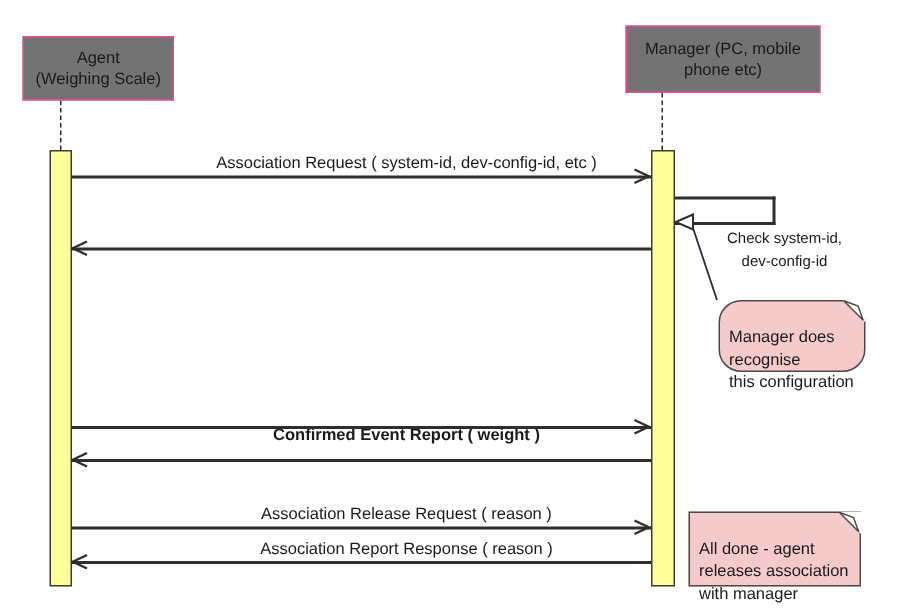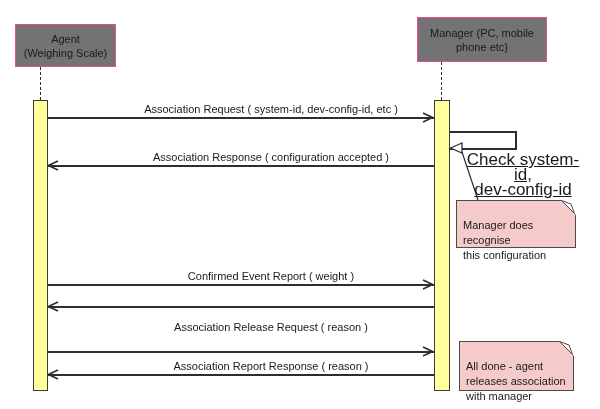--- a/index.html
+++ b/index.html
@@ -20,21 +20,21 @@
   }
   .msg-line{height:0;border-top:2px solid #2e2e2e;}
   .msg-label{
     width:446px;left:48px;text-align:center;font-size:11px;line-height:14px;height:14px;
     white-space:nowrap;
   }
   .self-loop{
     background:#ffffff;border:2px solid #2e2e2e;border-left:none;box-sizing:border-box;
   }
   .self-label{
-    text-align:center;font-size:17px;line-height:15px;white-space:pre-line;text-decoration:underline;
+    text-align:center;font-size:10px;line-height:15px;white-space:pre-line;
   }
   .note{
     background:#f5caca;border:1px solid #4a4a4a;box-sizing:border-box;
     font-size:11px;line-height:15px;white-space:pre-line;
     padding:2px 4px 0 6px;
   }
   .fold{position:absolute;top:-1px;right:-1px;}
   svg{display:block;}
 </style>
 </head>
@@ -56,60 +56,59 @@
 
   <div class="activation abs" style="left:33px;top:100px;width:15px;height:291px;"></div>
   <div class="activation abs" style="left:434px;top:100px;width:16px;height:291px;"></div>
 
   <div class="msg-label abs" style="top:102px;">Association Request ( system-id, dev-config-id, etc )</div>
   <div class="msg-line abs" style="left:48px;top:117px;width:386px;"></div>
   <svg class="abs" style="left:421px;top:111px;" width="13" height="13">
     <polyline points="2,2 11.5,6.5 2,11" fill="none" stroke="#2e2e2e" stroke-width="1.6"></polyline>
   </svg>
 
-  <div class="msg-label abs" style="top:150px;">Association Response ( configuration accepted )</div>
   <div class="msg-line abs" style="left:48px;top:165px;width:386px;"></div>
   <svg class="abs" style="left:47px;top:159px;" width="13" height="13">
     <polyline points="11,2 1.5,6.5 11,11" fill="none" stroke="#2e2e2e" stroke-width="1.6"></polyline>
   </svg>
 
   <div class="self-loop abs" style="left:450px;top:131px;width:67px;height:19px;"></div>
   <svg class="abs" style="left:449px;top:142px;" width="14" height="12">
     <polygon points="13,1 1.5,6 13,11" fill="#ffffff" stroke="#2e2e2e" stroke-width="1.3"></polygon>
   </svg>
   <div class="self-label abs" style="left:462px;top:152px;width:122px;">Check system-id,
 dev-config-id</div>
 
   <svg class="abs" style="left:458px;top:149px;" width="24" height="52">
     <line x1="4" y1="3" x2="20" y2="51" stroke="#2e2e2e" stroke-width="1.2"></line>
   </svg>
 
-  <div class="note abs" style="left:456px;top:200px;width:120px;height:48px;">
+  <div class="note abs" style="left:479px;top:200px;width:98px;height:48px;border-radius:15px;">
     <span>Manager does
 recognise
 this configuration</span>
     <svg class="fold" width="15" height="15">
       <polygon points="0,0 15,0 15,15" fill="#ffffff"></polygon>
       <polygon points="0.5,0.5 10,4 13.5,13.5" fill="#ffffff" stroke="#4a4a4a" stroke-width="1"></polygon>
     </svg>
   </div>
 
-  <div class="msg-label abs" style="top:269px;">Confirmed Event Report ( weight )</div>
+  <div class="msg-label abs" style="top:283px;font-weight:bold;">Confirmed Event Report ( weight )</div>
   <div class="msg-line abs" style="left:48px;top:284px;width:386px;"></div>
   <svg class="abs" style="left:421px;top:278px;" width="13" height="13">
     <polyline points="2,2 11.5,6.5 2,11" fill="none" stroke="#2e2e2e" stroke-width="1.6"></polyline>
   </svg>
 
   <div class="msg-line abs" style="left:48px;top:306px;width:386px;"></div>
   <svg class="abs" style="left:47px;top:300px;" width="13" height="13">
     <polyline points="11,2 1.5,6.5 11,11" fill="none" stroke="#2e2e2e" stroke-width="1.6"></polyline>
   </svg>
 
 
-  <div class="msg-label abs" style="top:320px;">Association Release Request ( reason )</div>
+  <div class="msg-label abs" style="top:336px;">Association Release Request ( reason )</div>
   <div class="msg-line abs" style="left:48px;top:351px;width:386px;"></div>
   <svg class="abs" style="left:421px;top:345px;" width="13" height="13">
     <polyline points="2,2 11.5,6.5 2,11" fill="none" stroke="#2e2e2e" stroke-width="1.6"></polyline>
   </svg>
 
   <div class="msg-label abs" style="top:359px;">Association Report Response ( reason )</div>
   <div class="msg-line abs" style="left:48px;top:374px;width:386px;"></div>
   <svg class="abs" style="left:47px;top:368px;" width="13" height="13">
     <polyline points="11,2 1.5,6.5 11,11" fill="none" stroke="#2e2e2e" stroke-width="1.6"></polyline>
   </svg>

